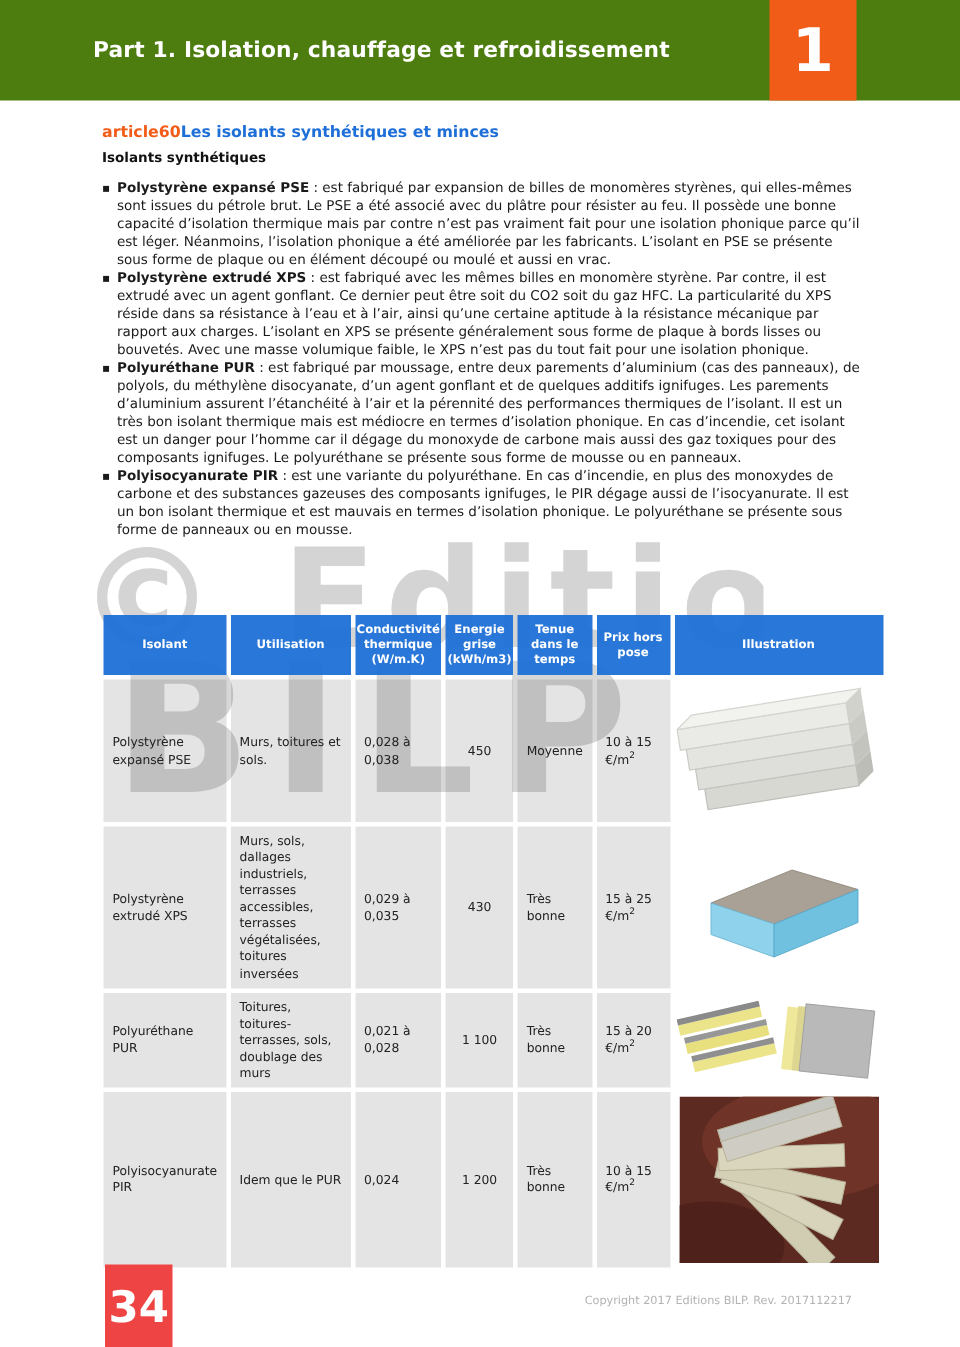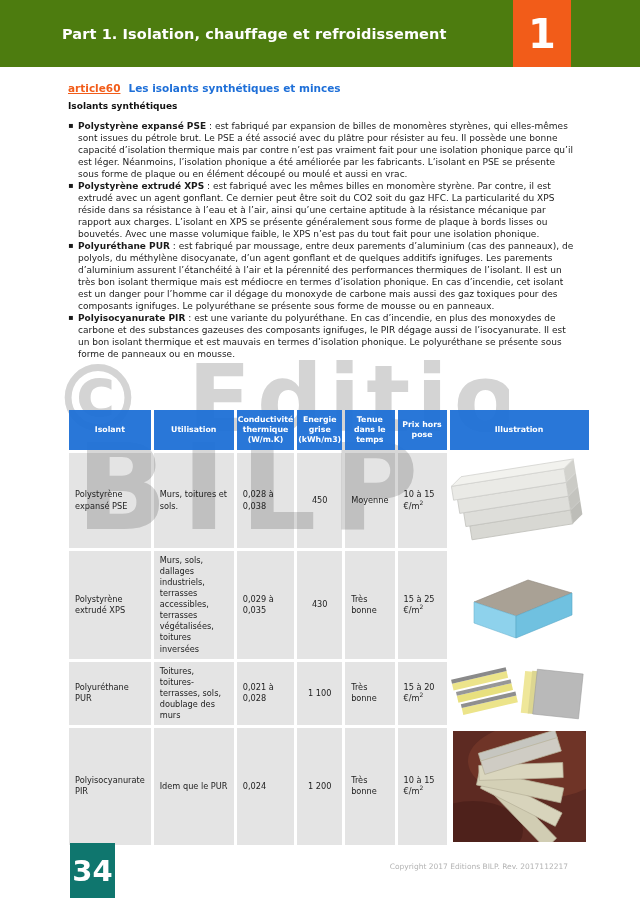--- a/index.html
+++ b/index.html
@@ -18,21 +18,21 @@
     position:absolute;left:62px;top:0;height:67px;display:flex;align-items:center;
     color:#ffffff;font-size:14.5px;font-weight:bold;letter-spacing:.1px;
   }
   .chapter-box{
     position:absolute;left:513px;top:0;width:58px;height:67px;
     background:#f25c19;display:flex;align-items:center;justify-content:center;
     color:#ffffff;font-size:40px;font-weight:bold;
   }
   
   .article-line{position:absolute;left:68px;top:82px;z-index:2;font-size:10.5px;font-weight:bold;white-space:nowrap;}
-  .article-id{color:#f25c19;margin-right:8px;text-decoration:underline;}
+  .article-id{color:#f25c19;}
   .article-title{color:#1e6fd8;}
   .section-label{position:absolute;left:68px;top:101px;z-index:2;font-size:9px;font-weight:bold;color:#111;}
   
   .watermark{position:absolute;left:0;top:0;width:509px;height:898px;z-index:1;overflow:hidden;pointer-events:none;}
   .wm1{
     position:absolute;left:52px;top:346px;font-size:92px;font-weight:bold;
     color:#d4d4d4;letter-spacing:6px;white-space:nowrap;
   }
   .wm2{
     position:absolute;left:76px;top:418px;font-size:120px;font-weight:bold;
@@ -66,21 +66,21 @@
   .spec-table td.illus{background:#ffffff;padding:0;text-align:center;}
   .col-isolant{width:75px;} .col-util{width:80px;} .col-cond{width:54px;}
   .col-energie{width:44px;} .col-tenue{width:41px;} .col-prix{width:49px;}
   .col-illus{width:139px;}
   .row-pse{height:95px;} .row-xps{height:92px;} .row-pur{height:58px;} .row-pir{height:117px;}
   .head-row{height:40px;}
   .illus-wrap{display:flex;align-items:center;justify-content:center;width:100%;height:100%;background:#fff;}
   
   .page-number-box{
     position:absolute;left:70px;top:843px;width:45px;height:55px;z-index:3;
-    background:#0f766e;color:#fff;display:flex;align-items:center;justify-content:center;
+    background:#ef4444;color:#fff;display:flex;align-items:center;justify-content:center;
     font-size:29px;font-weight:bold;
   }
   .copyright{
     position:absolute;right:72px;top:862px;z-index:2;
     font-size:7.5px;color:#b3b3b3;margin-left:47px;
   }
   sup{font-size:6px;line-height:0;}
 </style>
 </head>
 <body>

